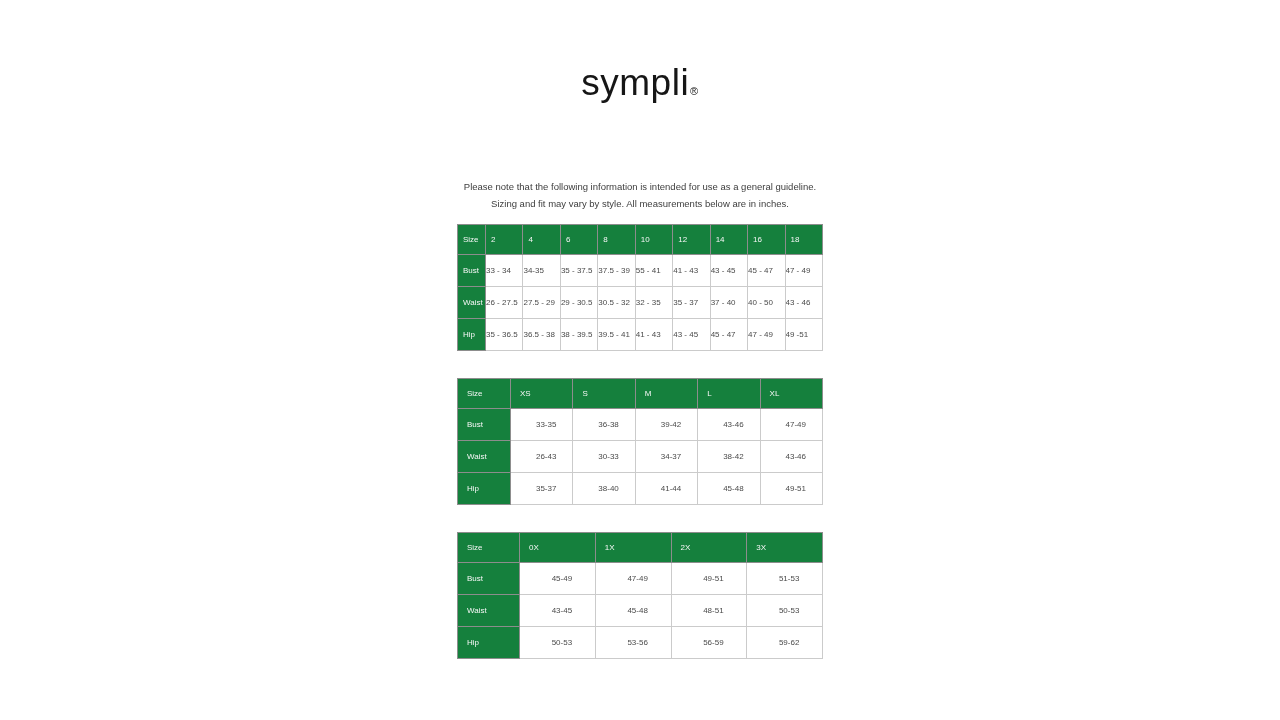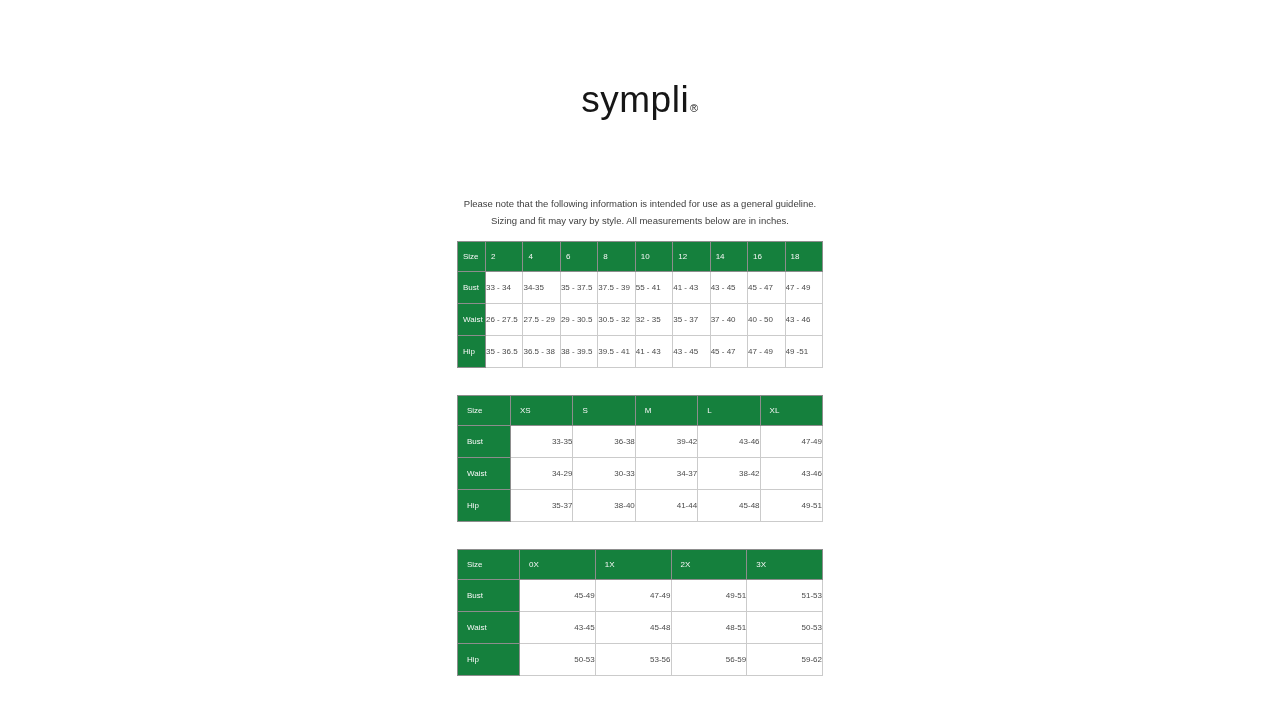--- a/index.html
+++ b/index.html
@@ -5,21 +5,21 @@
   * { box-sizing: border-box; margin: 0; padding: 0; }
   html, body {
     width: 1280px;
     height: 720px;
     background: #ffffff;
     font-family: "Liberation Sans", sans-serif;
     overflow: hidden;
   }
   .page {
     width: 366px;
-    margin: 17px auto;
+    margin: 0 auto;
   }
   .logo-wrap {
     text-align: center;
     padding-top: 62px;
     height: 116px;
   }
   .logo {
     font-size: 37px;
     font-weight: 500;
     letter-spacing: 0.5px;
@@ -62,21 +62,21 @@
     padding-left: 5px;
   }
   
   #table-numeric { margin-top: 12px; }
   #table-numeric thead th { text-align: left; padding-left: 5px; }
   #table-numeric tbody td { text-align: left; padding: 0; }
   
   #table-letter, #table-plus { margin-top: 27px; }
   #table-letter thead th, #table-plus thead th,
   #table-letter tbody th, #table-plus tbody th { text-align: left; padding-left: 9px; }
-  #table-letter tbody td, #table-plus tbody td { text-align: right; padding-left: 9px; }
+  #table-letter tbody td, #table-plus tbody td { text-align: center; padding-left: 9px; }
   #table-letter .dark-cell, #table-plus .dark-cell { padding-left: 9px; }
 </style>
 </head>
 <body>
 
 <div class="page">
 
   <div class="logo-wrap">
     <span class="logo"><span>sympli</span><span class="regmark">®</span></span>
   </div>
@@ -175,21 +175,21 @@
         <tr>
           <th class="dark-cell">Bust</th>
           <td>33-35</td>
           <td>36-38</td>
           <td>39-42</td>
           <td>43-46</td>
           <td>47-49</td>
         </tr>
         <tr>
           <th class="dark-cell">Waist</th>
-          <td>34-29</td>
+          <td>26-43</td>
           <td>30-33</td>
           <td>34-37</td>
           <td>38-42</td>
           <td>43-46</td>
         </tr>
         <tr>
           <th class="dark-cell">Hip</th>
           <td>35-37</td>
           <td>38-40</td>
           <td>41-44</td>

